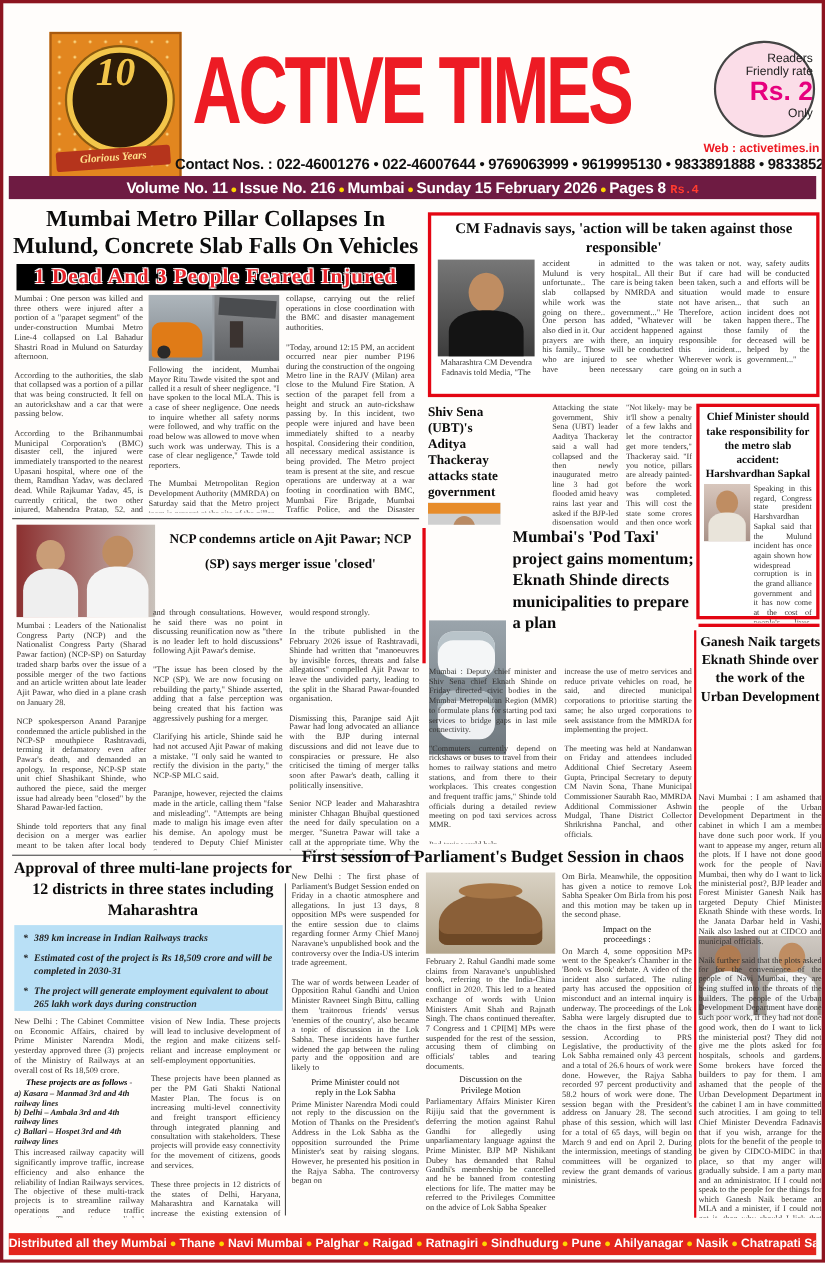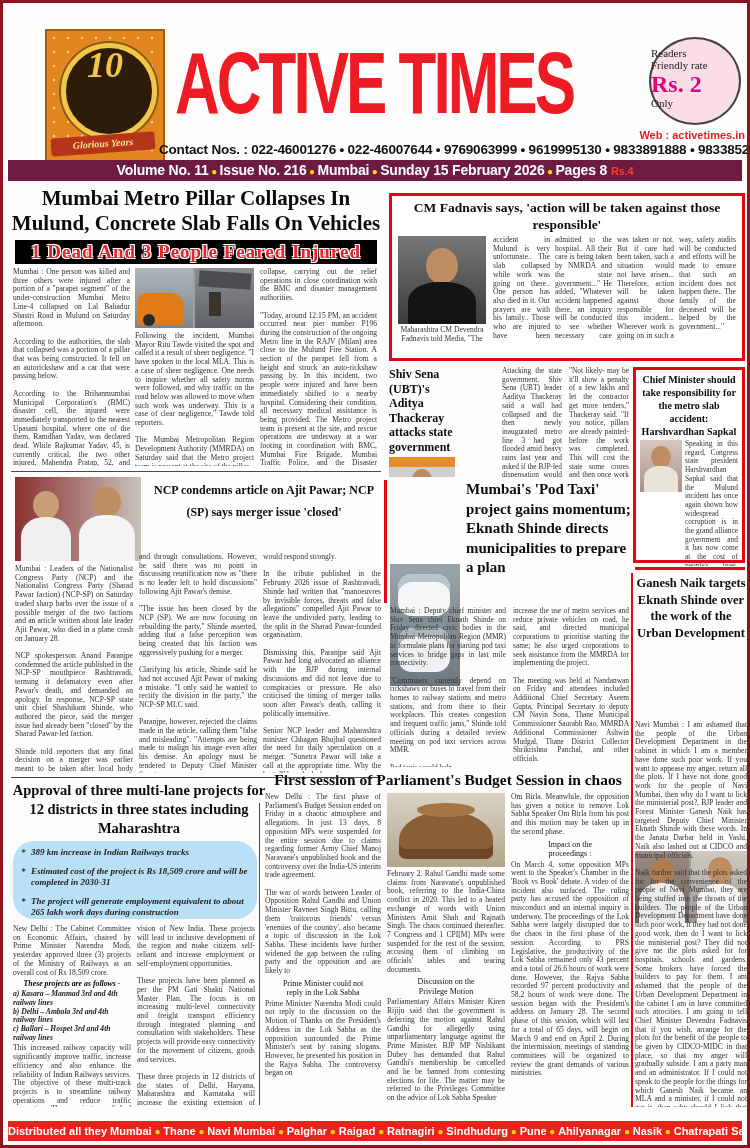--- a/index.html
+++ b/index.html
@@ -22,31 +22,31 @@
   #logo .ring{position:absolute;left:14px;top:12px;width:86px;height:86px;border-radius:50%;
         background:#2d1c08;border:5px solid #f3c64a;box-shadow:0 0 0 2px #8a5a10;}
   #logo .num{position:absolute;left:0;top:16px;width:100%;text-align:center;
         font:bold italic 36px/1 "Liberation Serif",serif;color:#f3c64a;}
   #logo .ribbon{position:absolute;left:4px;bottom:10px;width:104px;height:18px;background:#b5341c;
         border-radius:3px;transform:rotate(-4deg);
         font:bold italic 10px/18px "Liberation Serif",serif;color:#ffe08a;text-align:center;}
   #paper-title{font-family:"Liberation Sans",sans-serif;font-weight:bold;font-size:62px;
         letter-spacing:-3px;color:#ed1b24;transform:scaleY(1.4);transform-origin:top left;
         white-space:nowrap;}
-  #price-oval{border:2px solid #444;border-radius:50%;background:#fbdde8;text-align:left;
-        font-family:Liberation Serif, serif;color:#222;padding-top:8px;}
+  #price-oval{border:2px solid #444;border-radius:50%;background:#fbdde8;text-align:right;
+        font-family:Liberation Sans, sans-serif;color:#222;padding-top:8px;}
   #price-oval .l{font-size:11px;line-height:12px;}
   #price-oval .amt{font-size:24px;font-weight:bold;color:#e6007e;line-height:26px;}
   #web-line{color:#ed1b24;font:bold 11px/13px "Liberation Sans",sans-serif;text-align:right;}
   #contact-line{font:bold 13.5px/15px "Liberation Sans",sans-serif;color:#111;text-align:center;
         letter-spacing:-0.2px;white-space:nowrap;}
   #volume-bar{background:#6e1b42;color:#fff;text-align:center;
         font:bold 14px/21px "Liberation Sans",sans-serif;letter-spacing:-0.2px;white-space:nowrap;}
   .sep-dot{color:#ffd400;font-size:10px;}
-  #rs4{color:#ff3b2f;font-size:11px;margin-left:4px;font-weight:bold;}
+  #rs4{color:#ff3b2f;font-size:11px;margin-left:4px;font-weight:bold;font-family:Liberation Mono, monospace;}
   
   #dead-banner{background:#000;text-align:center;color:#e8232a;
         font:bold 19px/24px "Liberation Serif",serif;letter-spacing:1px;
         text-shadow:-1px -1px 0 #fff,1px -1px 0 #fff,-1px 1px 0 #fff,1px 1px 0 #fff,0 0 2px #fff;}
   
   .photo{position:relative;overflow:hidden;background:#9aa0a6;}
   .ph-head{position:absolute;border-radius:50%;background:#bf8d62;}
   .ph-torso{position:absolute;border-radius:45% 45% 0 0;}
   .blue-box{background:#b9e0f6;}
   .bullet-item{font:bold italic 9px/11px "Liberation Serif",serif;color:#222;margin:0 0 8px 0;
@@ -214,21 +214,21 @@
     <div style="position:absolute;left:56px;top:0;width:56px;height:72px;background:linear-gradient(#cfc9c2,#a09a92);">
       <div class="ph-head" style="left:17px;top:6px;width:24px;height:27px;"></div>
       <div class="ph-torso" style="left:6px;top:33px;width:46px;height:39px;background:#f6f6f6;"></div>
     </div>
   </div>
   <div class="body-text abs" style="left:632px;top:718px;width:112px;height:386px;">Navi Mumbai :  I am ashamed that the people of the Urban Development Department in the cabinet in which I am a member have done such poor work. If you want to appease my anger, return all the plots. If I have not done good work for the people of Navi Mumbai, then why do I want to lick the ministerial post?, BJP leader and Forest Minister Ganesh Naik has targeted Deputy Chief Minister Eknath Shinde with these words. In the Janata Darbar held in Vashi, Naik also lashed out at CIDCO and municipal officials.
 
 Naik further said that the plots asked for for the convenience of the people of Navi Mumbai, they are being stuffed into the throats of the builders. The people of the Urban Development Department have done such poor work, if they had not done good work, then do I want to lick the ministerial post? They did not give me the plots asked for for hospitals, schools and gardens. Some brokers have forced the builders to pay for them. I am ashamed that the people of the Urban Development Department in the cabinet I am in have committed such atrocities. I am going to tell Chief Minister Devendra Fadnavis that if you wish, arrange for the plots for the benefit of the people to be given by CIDCO-MIDC in that place, so that my anger will gradually subside. I am a party man and an administrator. If I could not speak to the people for the things for which Ganesh Naik became an MLA and a minister, if I could not get it, then why should I lick that ministerial post? I am grateful to the Bharatiya Janata Party for giving me the ministerial post, but this does not mean that I accepted it to remain silent, Naik has also said.</div>
 
   <div class="headline abs" style="left:8px;top:778px;width:256px;height:56px;font-size:14.5px;line-height:19px;">Approval of three multi-lane projects for 12 districts in three states including Maharashtra</div>
-  <div class="blue-box abs" style="left:10px;top:838px;width:244px;height:78px;padding:6px 8px;overflow:hidden;border-radius:21px;">
+  <div class="blue-box abs" style="left:10px;top:838px;width:244px;height:78px;padding:6px 8px;overflow:hidden;">
     <div class="bullet-item">389 km increase in Indian Railways tracks</div>
     <div class="bullet-item">Estimated cost of the project is Rs 18,509 crore and will be completed in 2030-31</div>
     <div class="bullet-item" style="margin-bottom:0;">The project will generate employment equivalent to about 265 lakh work days during construction</div>
   </div>
   <div class="abs" style="left:10px;top:922px;width:118px;height:182px;overflow:hidden;">
     <div class="body-text" style="width:118px;">New Delhi :  The Cabinet Committee on Economic Affairs, chaired by Prime Minister Narendra Modi, yesterday approved three (3) projects of the Ministry of Railways at an overall cost of Rs 18,509 crore.</div>
     <div class="follows">These projects are as follows -</div>
     <div class="proj-list">a) Kasara – Manmad 3rd and 4th railway lines
 b) Delhi – Ambala 3rd and 4th railway lines
 c) Ballari – Hospet 3rd and 4th railway lines</div>

